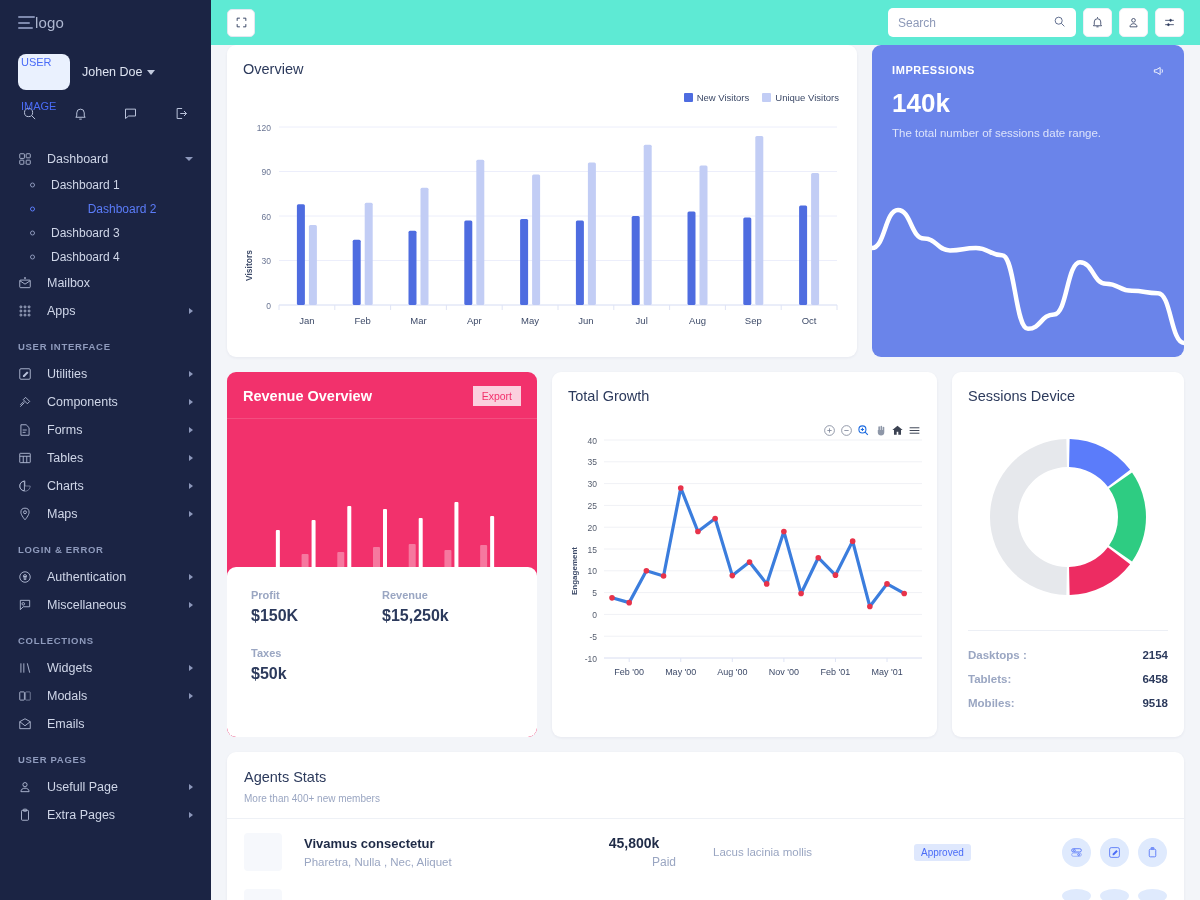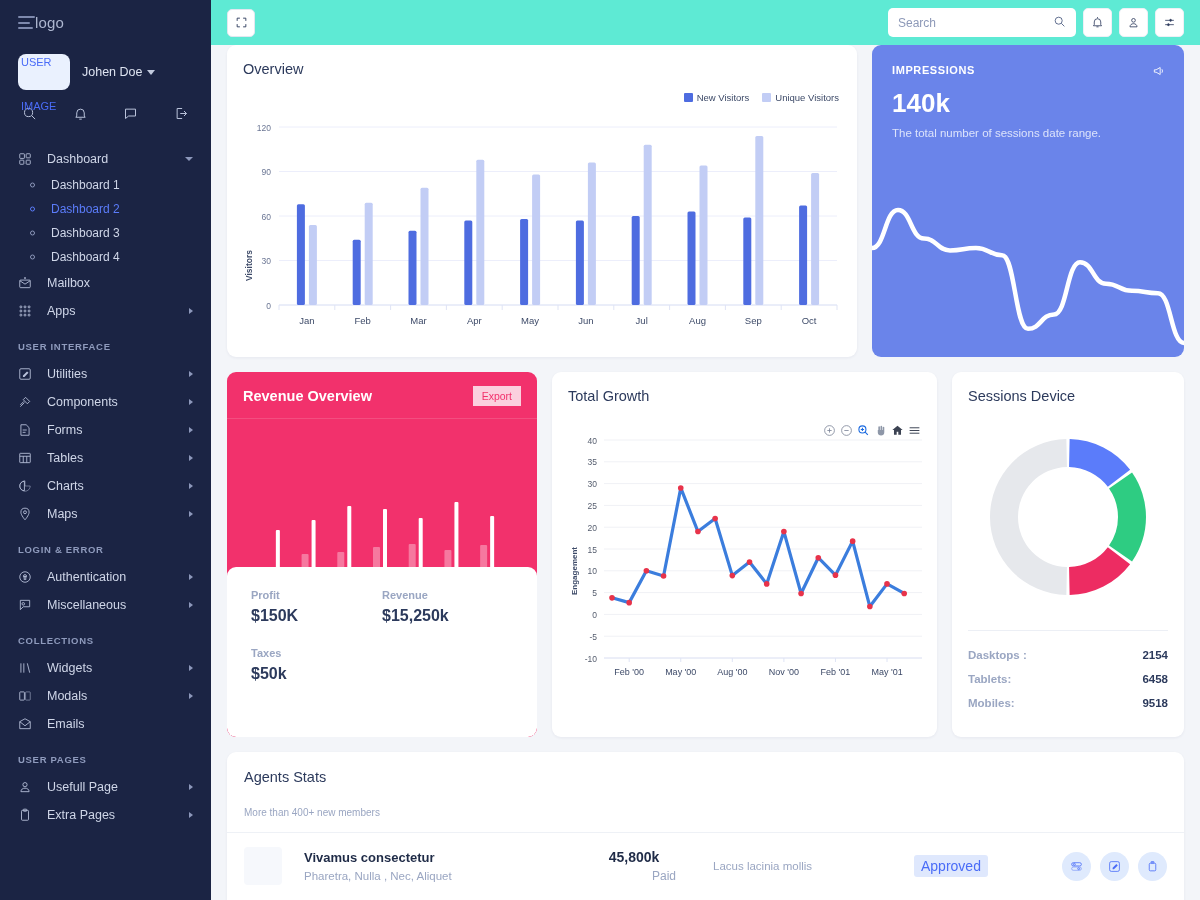--- a/index.html
+++ b/index.html
@@ -44,21 +44,21 @@
   .sec-label { font-size: 9.5px; letter-spacing: .7px; font-weight: bold; color: #8f9bbd; padding: 16px 18px 8px 18px; text-transform: uppercase; }
   .mi { display: flex; align-items: center; padding: 7px 18px; font-size: 12.5px; color: #cfd6e8; cursor: pointer; position: relative; }
   .mi .mi-ico { width: 22px; min-width: 22px; display: flex; align-items: center; }
   .mi .mi-ico svg { width: 14px; height: 14px; stroke: #b8c1da; fill: none; stroke-width: 1.5; }
   .mi .mi-lbl { flex: 1; padding-left: 7px; }
   .chev { width: 0; height: 0; border-top: 3.5px solid transparent; border-bottom: 3.5px solid transparent; border-left: 4px solid #8d98bb; }
   .chev-d { width: 0; height: 0; border-left: 4px solid transparent; border-right: 4px solid transparent; border-top: 4.5px solid #8d98bb; }
   .sub { padding-left: 0; }
   .sub .mi { padding: 5px 18px 5px 44px; font-size: 12px; }
   .dot-o { width: 5px; height: 5px; border-radius: 50%; border: 1.3px solid #8d98bb; position: absolute; left: 30px; top: 50%; transform: translateY(-50%); }
-  .sub .mi.active { color: #5b7cfa; }
+  .sub .mi.active { color: #5b7cfa; text-align: center; }
   .sub .mi.active .dot-o { border-color: #5b7cfa; }
 
   
   .main { flex: 1; height: 900px; overflow: hidden; display: flex; flex-direction: column; }
   .topbar { height: 45px; display: flex; align-items: center; padding: 0 16px; background: #5eead4; }
   .expand-btn { width: 28px; height: 28px; border: 1px solid #e2e7f0; border-radius: 5px; background: #fff; display: flex; align-items: center; justify-content: center; cursor: pointer; }
   .expand-btn svg { width: 13px; height: 13px; stroke: #2c3a5c; fill: none; stroke-width: 1.7; }
   .tb-right { margin-left: auto; display: flex; align-items: center; gap: 7px; }
   .search-box { width: 188px; height: 29px; background: #fff; border-radius: 5px; display: flex; align-items: center; padding: 0 10px; }
   .search-box input { border: none; outline: none; flex: 1; font-size: 12px; color: #3a4765; font-family: "Liberation Sans", sans-serif; background: transparent; }
@@ -108,31 +108,31 @@
   .sess-rows { position: absolute; left: 16px; right: 16px; bottom: 22px; }
   .sess-div { border-top: 1px solid #eceff5; margin-bottom: 12px; }
   .sess-row { display: flex; justify-content: space-between; padding: 6px 0; font-size: 11.5px; }
   .sess-k { color: #9aa6c2; font-weight: bold; }
   .sess-v { color: #2c3a5c; font-weight: bold; }
 
   
   .c-agents { flex: 1; min-height: 145px; }
   .ag-head { padding: 17px 17px 14px 17px; border-bottom: 1px solid #eef1f6; }
   .ag-title { font-size: 14.5px; color: #2c3a5c; }
-  .ag-sub { font-size: 10px; color: #9aa6c2; margin-top: 22px; }
+  .ag-sub { font-size: 10px; color: #9aa6c2; margin-top: 8px; }
   .ag-row { display: flex; align-items: center; padding: 14px 17px; }
   .ag-thumb { width: 38px; height: 38px; background: #f6f8fc; border-radius: 4px; }
   .ag-name-wrap { margin-left: 22px; width: 275px; }
   .ag-name { font-size: 13px; font-weight: bold; color: #1f2b47; }
   .ag-desc { font-size: 11.5px; color: #9aa6c2; margin-top: 5px; }
   .ag-amt-wrap { width: 110px; text-align: center; }
   .ag-amt { font-size: 14px; font-weight: bold; color: #1f2b47; }
   .ag-paid { font-size: 12px; color: #9aa6c2; margin-top: 4px; text-align: right; padding-right: 13px; }
   .ag-note { font-size: 11.5px; color: #9aa6c2; width: 225px; padding-left: 24px; }
-  .ag-badge { background: #dfe8fd; color: #4a6cf7; font-size: 14px; border-radius: 3px; padding: 3px 7px; }
+  .ag-badge { background: #dfe8fd; color: #4a6cf7; font-size: 10px; border-radius: 3px; padding: 3px 7px; }
   .ag-actions { margin-left: auto; display: flex; gap: 9px; }
   .ag-btn { width: 29px; height: 29px; border-radius: 50%; background: #dfeafd; display: flex; align-items: center; justify-content: center; cursor: pointer; }
   .ag-btn svg { width: 13px; height: 13px; stroke: #4a6cf7; fill: none; stroke-width: 1.5; }
 </style>
 </head>
 <body>
 
 <div class="app">
 
   <aside class="sidebar">

